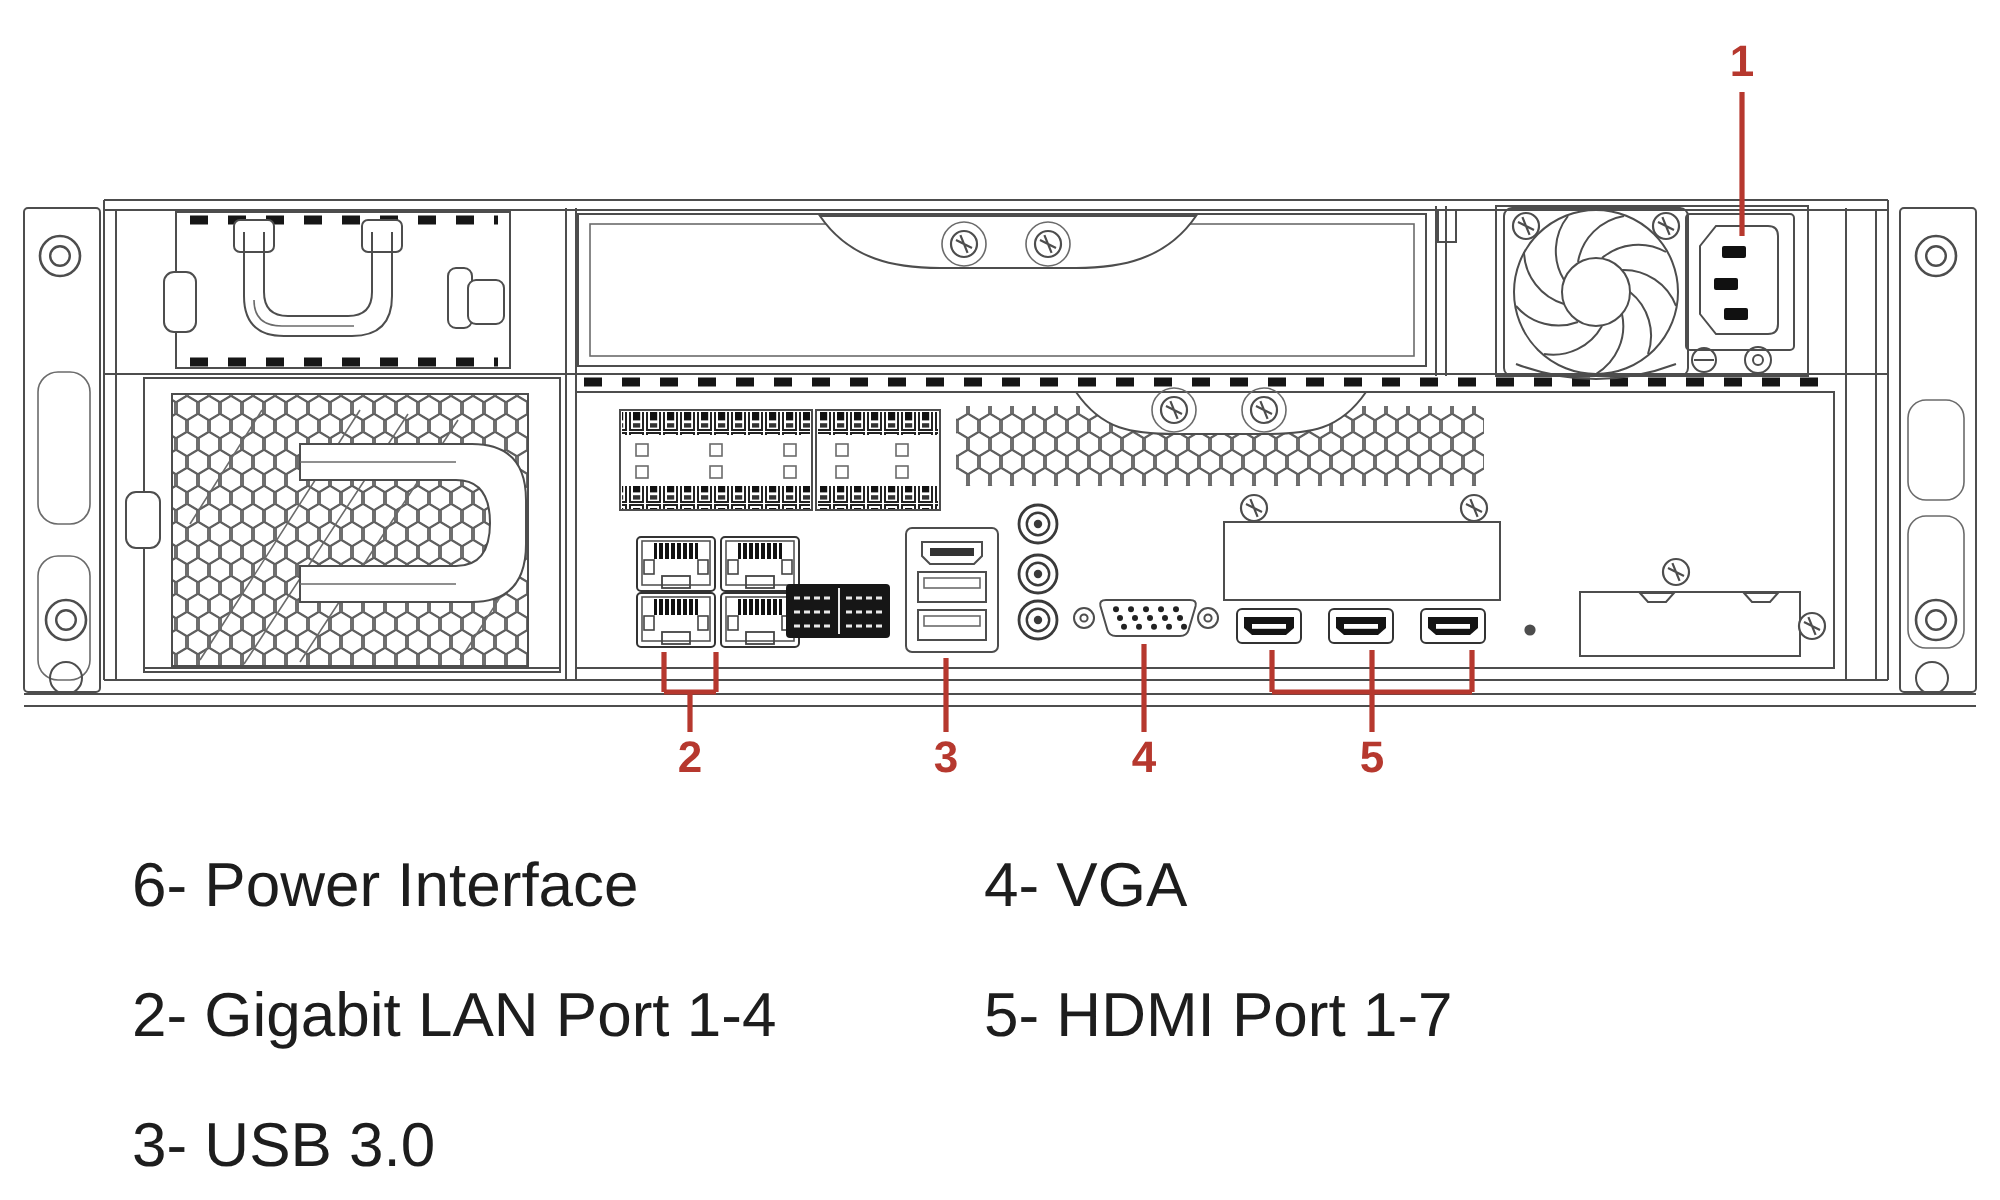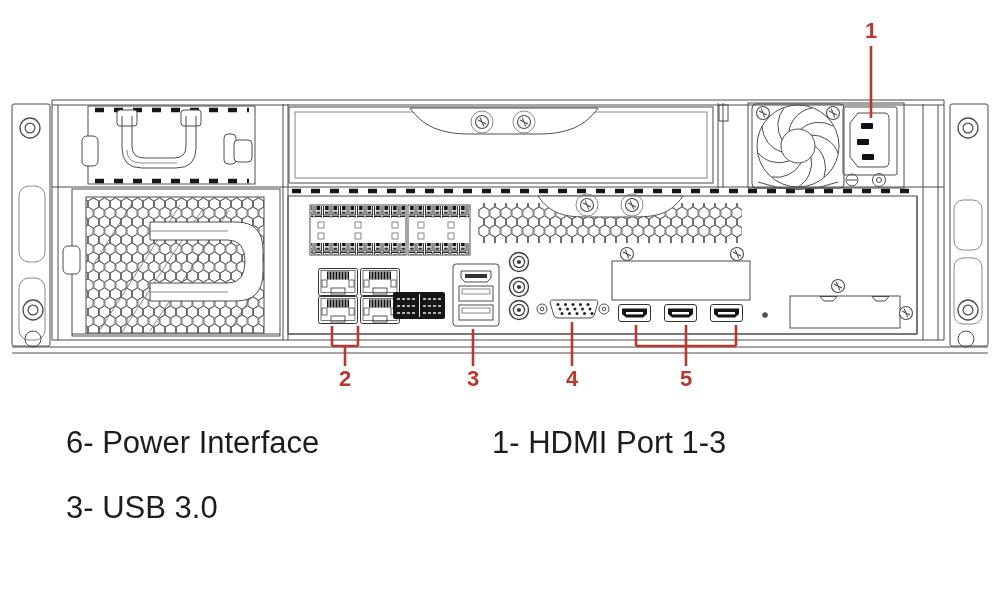--- a/index.html
+++ b/index.html
@@ -298,18 +298,20 @@
     </g>
     <g>
       <path class="red" d="M636,325 V346 M686,325 V346 M736,325 V346 M636,346 H736 M686,346 V366"></path>
       <text class="redtxt" x="686" y="386">5</text>
     </g>
   </g>
 </svg>
 
 <div class="legend col1">
   <div>6- Power Interface</div>
+  <div>2- Gigabit LAN Port 1-4</div>
   <div>3- USB 3.0</div>
 </div>
 <div class="legend col2">
-  <div>1- HDMI Port 1-3</div>
+  <div>4- VGA</div>
+  <div>5- HDMI Port 1-7</div>
 </div>
 </div>
 
 </body></html>

